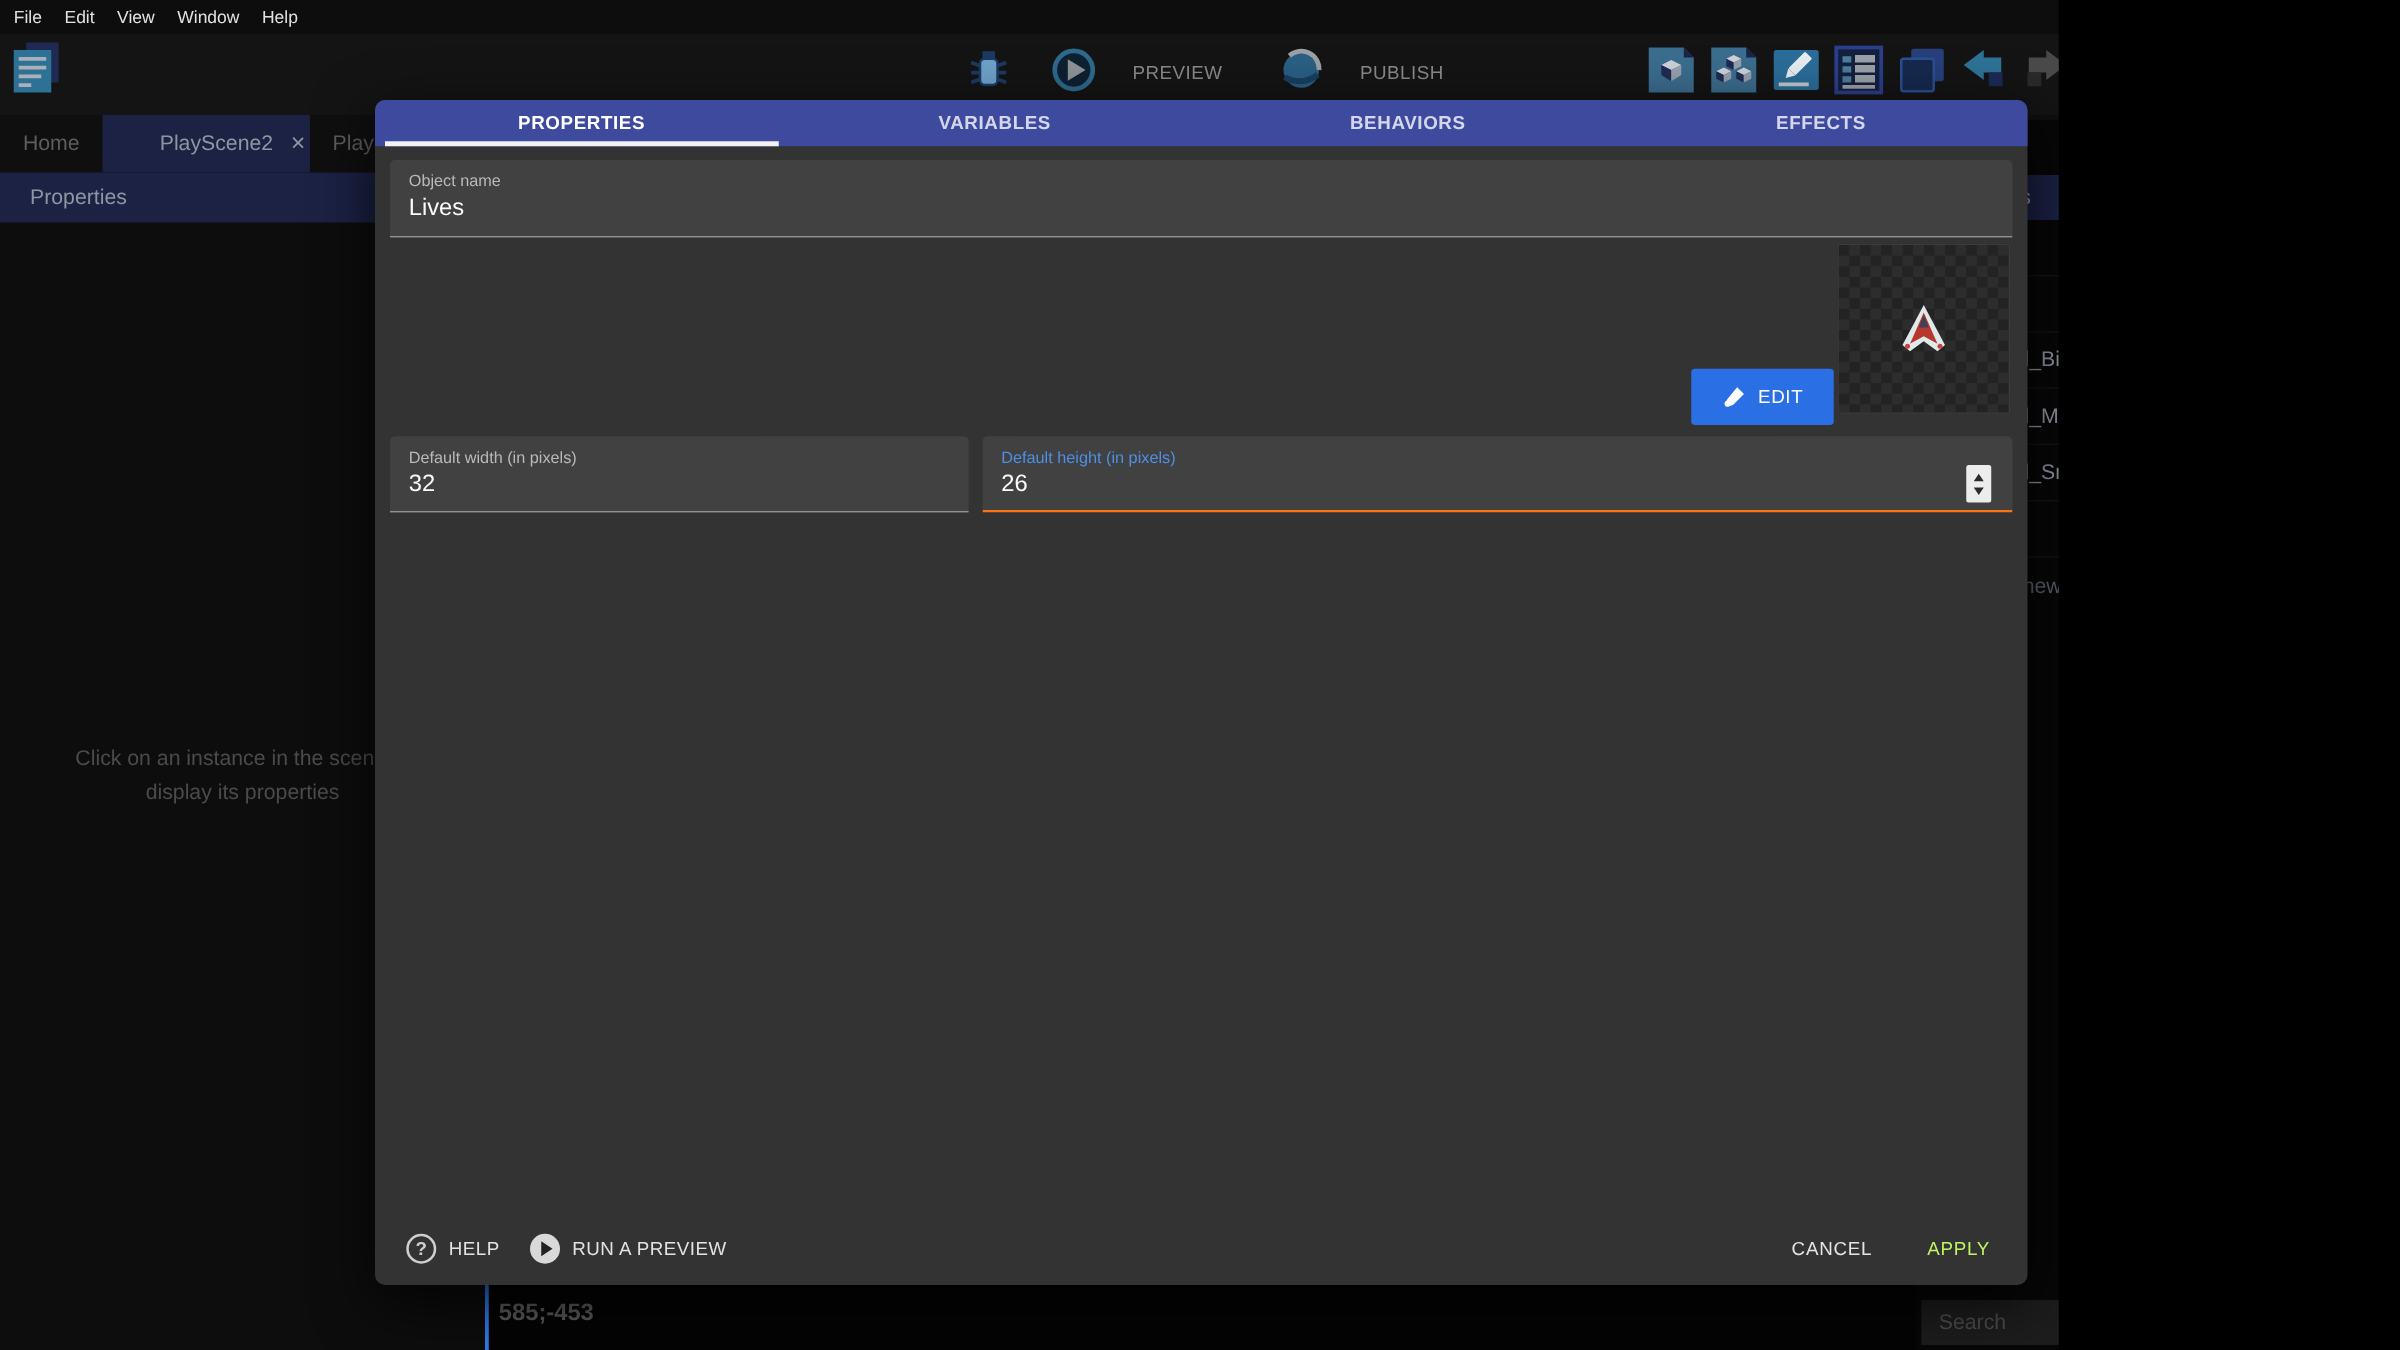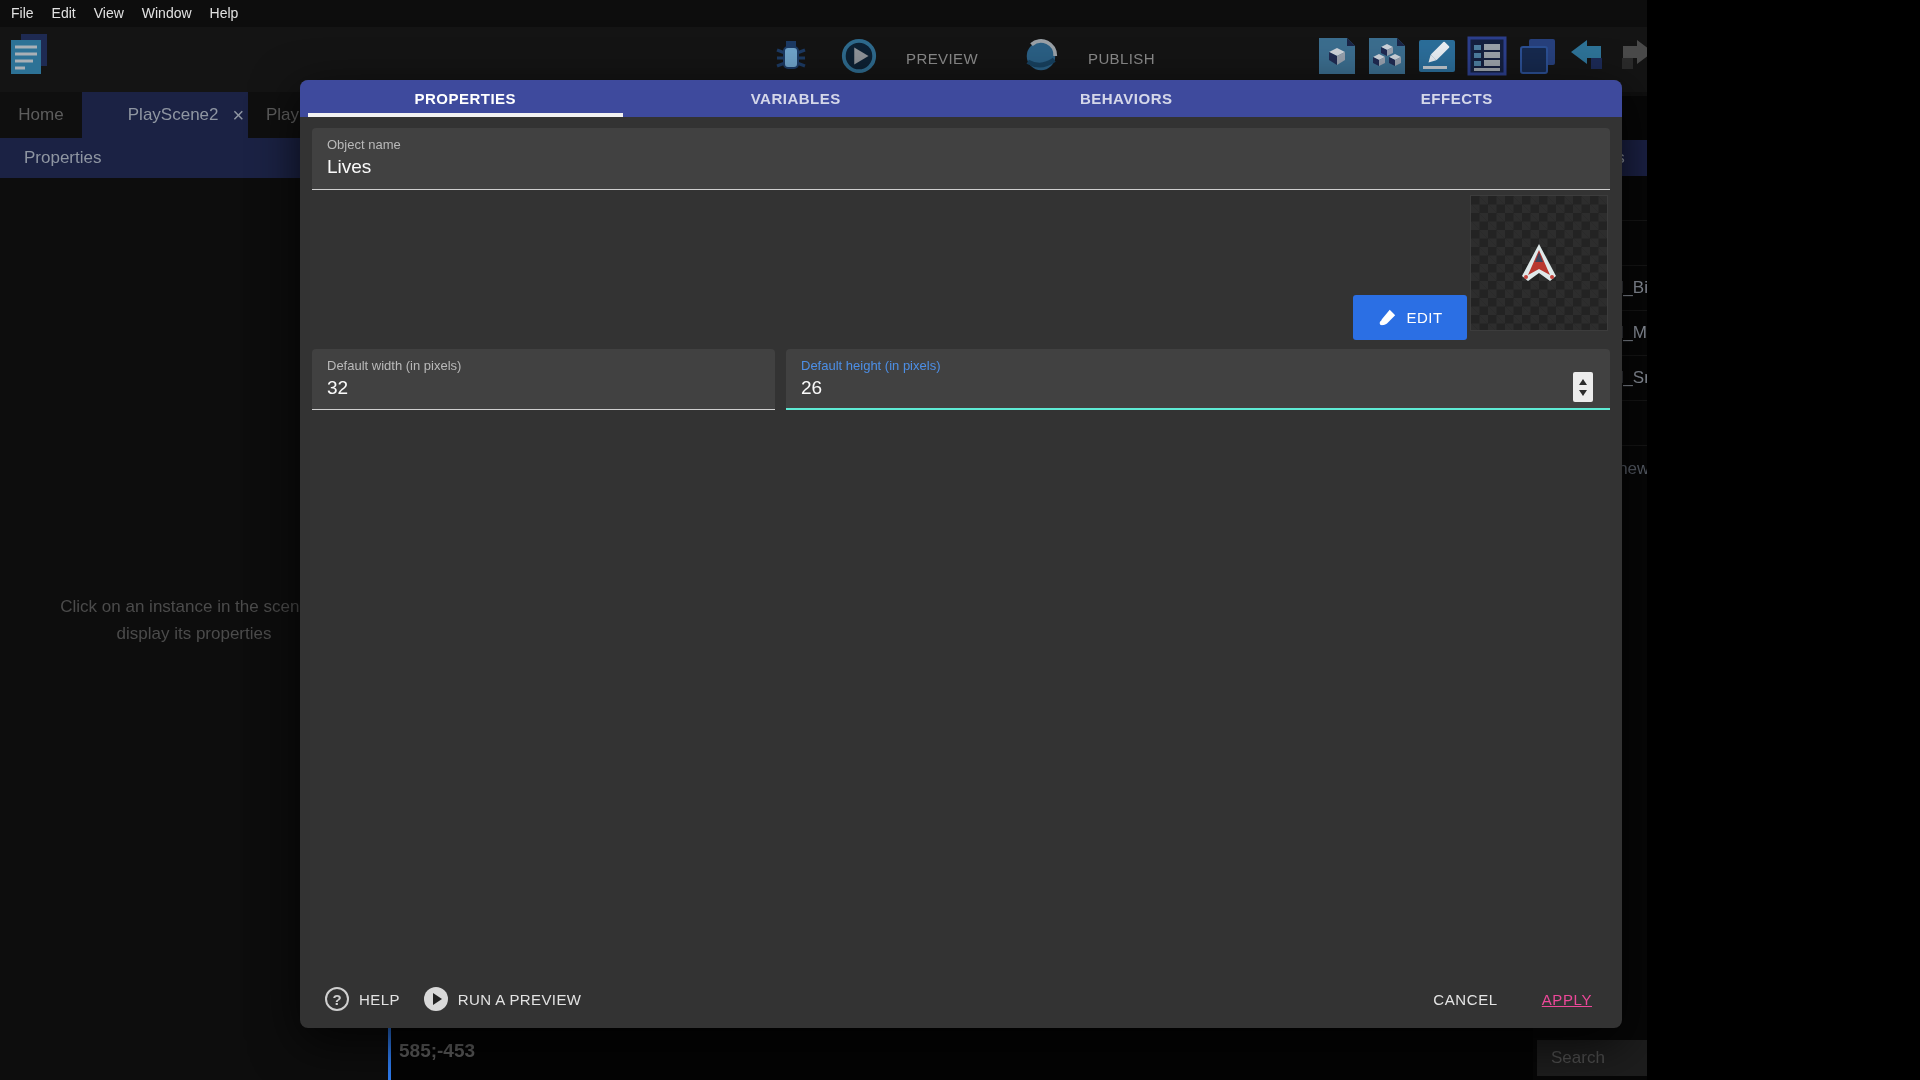--- a/index.html
+++ b/index.html
@@ -63,21 +63,21 @@
   .dlg-tab.active { color:#ffffff; }
   .dlg-tab-underline { position:absolute; left:8px; bottom:0; width:315px; height:4px; background:#f2f2f2; }
 
   .field { position:absolute; background:#414141; border-radius:4px 4px 0 0; border-bottom:1px solid #cfcfcf; }
   .field-label { position:absolute; left:15px; top:9px; font-size:13px; color:#b9b9b9; }
   .field input { position:absolute; left:15px; top:28px; width:calc(100% - 30px); background:transparent; border:none; outline:none; color:#fafafa; font-size:19px; font-family:"Liberation Sans",sans-serif; }
   .f-name { left:12px; top:48px; width:1298px; height:62px; }
   .f-image { left:12px; top:198px; width:1031px; height:65px; }
   .f-image input { top:30px; }
   .f-width { left:12px; top:269px; width:463px; height:61px; }
-  .f-height { left:486px; top:269px; width:1124px; height:61px; width:824px; border-bottom:2px solid #5eead4; }
+  .f-height { left:486px; top:269px; width:1124px; height:61px; width:824px; border-bottom:2px solid #f97316; }
   .f-height .field-label { color:#4d8fe6; }
 
   .spinner { position:absolute; right:17px; top:23px; width:20px; height:30px; background:#ececec; border-radius:2px; display:flex; flex-direction:column; align-items:center; justify-content:center; gap:5px; }
   .spin-up { width:0; height:0; border-left:4px solid transparent; border-right:4px solid transparent; border-bottom:6px solid #2b2b2b; }
   .spin-down { width:0; height:0; border-left:4px solid transparent; border-right:4px solid transparent; border-top:6px solid #2b2b2b; }
 
   .edit-btn { position:absolute; left:1053px; top:215px; width:114px; height:45px; background:#2b6fe4; border-radius:3px; display:flex; align-items:center; justify-content:center; gap:9px; }
   .edit-btn span { color:#fff; font-size:15px; letter-spacing:.5px; }
 
   .thumb { position:absolute; left:1170px; top:115px; width:138px; height:136px; border:1px solid #3c3c3c;
@@ -89,21 +89,21 @@
     display:flex; align-items:center; justify-content:center; }
 
   .dlg-actions { position:absolute; left:25px; right:30px; bottom:14px; height:30px; display:flex; align-items:center; }
   .act-left { display:flex; align-items:center; gap:10px; }
   .help-circle { width:24px; height:24px; border:2px solid #cfcfcf; border-radius:50%; color:#cfcfcf; font-size:15px; font-weight:bold; display:flex; align-items:center; justify-content:center; }
   .run-circle { width:24px; height:24px; background:#d9d9d9; border-radius:50%; display:flex; align-items:center; justify-content:center; margin-left:14px; }
   .run-circle i { width:0; height:0; border-top:6px solid transparent; border-bottom:6px solid transparent; border-left:9px solid #222; margin-left:3px; }
   .act-label { color:#e2e2e2; font-size:15px; letter-spacing:.4px; }
   .act-right { margin-left:auto; display:flex; align-items:center; gap:44px;justify-content:flex-end; }
   .btn-cancel { color:#e4e4e4; font-size:15px; letter-spacing:.6px; }
-  .btn-apply { color:#ec4899; font-size:15px; letter-spacing:.6px;text-decoration:underline; }
+  .btn-apply { color:#bef264; font-size:15px; letter-spacing:.6px; }
 </style>
 </head>
 <body>
 
 <div class="app">
 
   <div class="menubar">
     <span class="menu-item">File</span>
     <span class="menu-item">Edit</span>
     <span class="menu-item">View</span>

